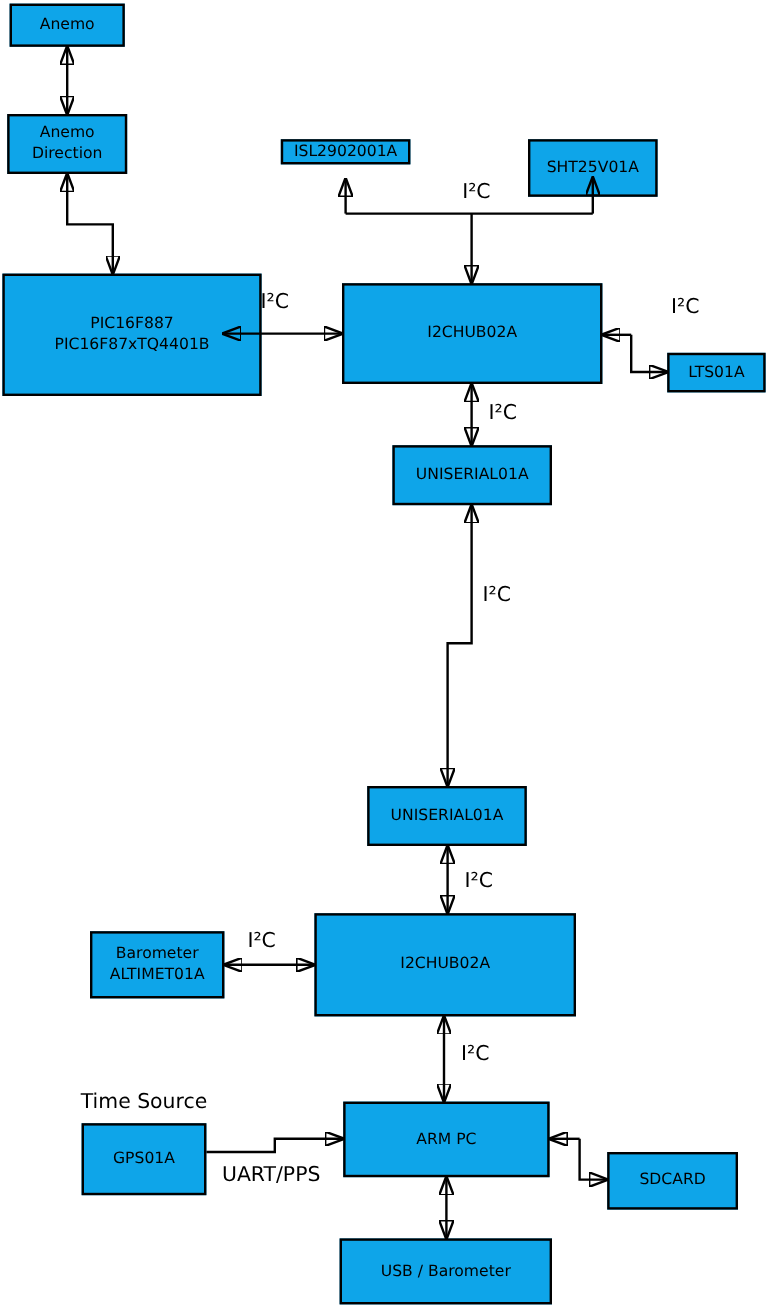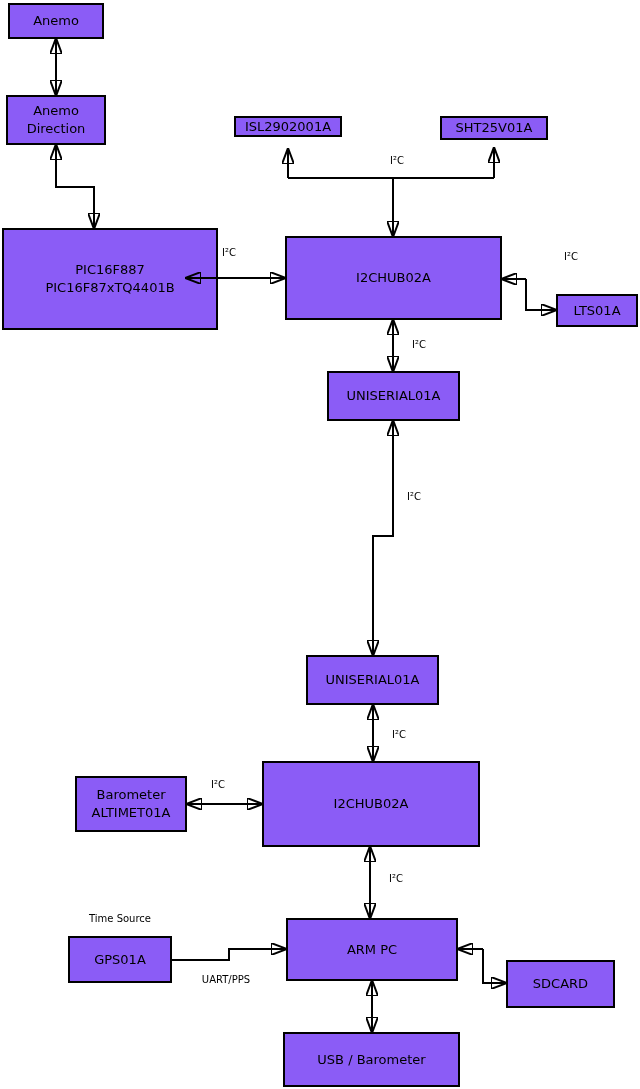--- a/index.html
+++ b/index.html
@@ -9,34 +9,34 @@
     height: 1089px;
     background: #ffffff;
     font-family: "DejaVu Sans", "Liberation Sans", sans-serif;
     color: #000000;
     overflow: hidden;
   }
   .node {
     position: absolute;
     box-sizing: border-box;
     border: 2px solid #000000;
-    background: #8b5cf6;
+    background: #0ea5e9;
     display: flex;
     flex-direction: column;
     align-items: center;
     justify-content: center;
     text-align: center;
     font-size: 13px;
     line-height: 1.38;
     z-index: 1;
   }
   .edge-label {
     position: absolute;
     transform: translate(-50%, -50%);
-    font-size: 10px;
+    font-size: 17px;
     white-space: nowrap;
     z-index: 3;
   }
   svg.edges {
     position: absolute;
     left: 0; top: 0;
     width: 640px; height: 1089px;
     z-index: 2;
     pointer-events: none;
   }
@@ -62,21 +62,21 @@
 
   <div class="node" style="left:2px;top:228px;width:216px;height:102px">
     <span>PIC16F887</span>
     <span>PIC16F87xTQ4401B</span>
   </div>
 
   <div class="node" style="left:234px;top:116px;width:108px;height:21px">
     <span>ISL2902001A</span>
   </div>
 
-  <div class="node" style="left:440px;top:116px;width:108px;height:24px">
+  <div class="node" style="left:440px;top:116px;width:108px;height:48px">
     <span>SHT25V01A</span>
   </div>
 
   <div class="node" style="left:285px;top:236px;width:217px;height:84px">
     <span>I2CHUB02A</span>
   </div>
 
   <div class="node" style="left:556px;top:294px;width:82px;height:33px">
     <span>LTS01A</span>
   </div>
@@ -91,21 +91,21 @@
 
   <div class="node" style="left:75px;top:776px;width:112px;height:56px">
     <span>Barometer</span>
     <span>ALTIMET01A</span>
   </div>
 
   <div class="node" style="left:262px;top:761px;width:218px;height:86px">
     <span>I2CHUB02A</span>
   </div>
 
-  <div class="node" style="left:68px;top:936px;width:104px;height:47px">
+  <div class="node" style="left:68px;top:936px;width:104px;height:60px">
     <span>GPS01A</span>
   </div>
 
   <div class="node" style="left:506px;top:960px;width:109px;height:48px">
     <span>SDCARD</span>
   </div>
 
   <div class="node" style="left:286px;top:918px;width:172px;height:63px">
     <span>ARM PC</span>
   </div>

